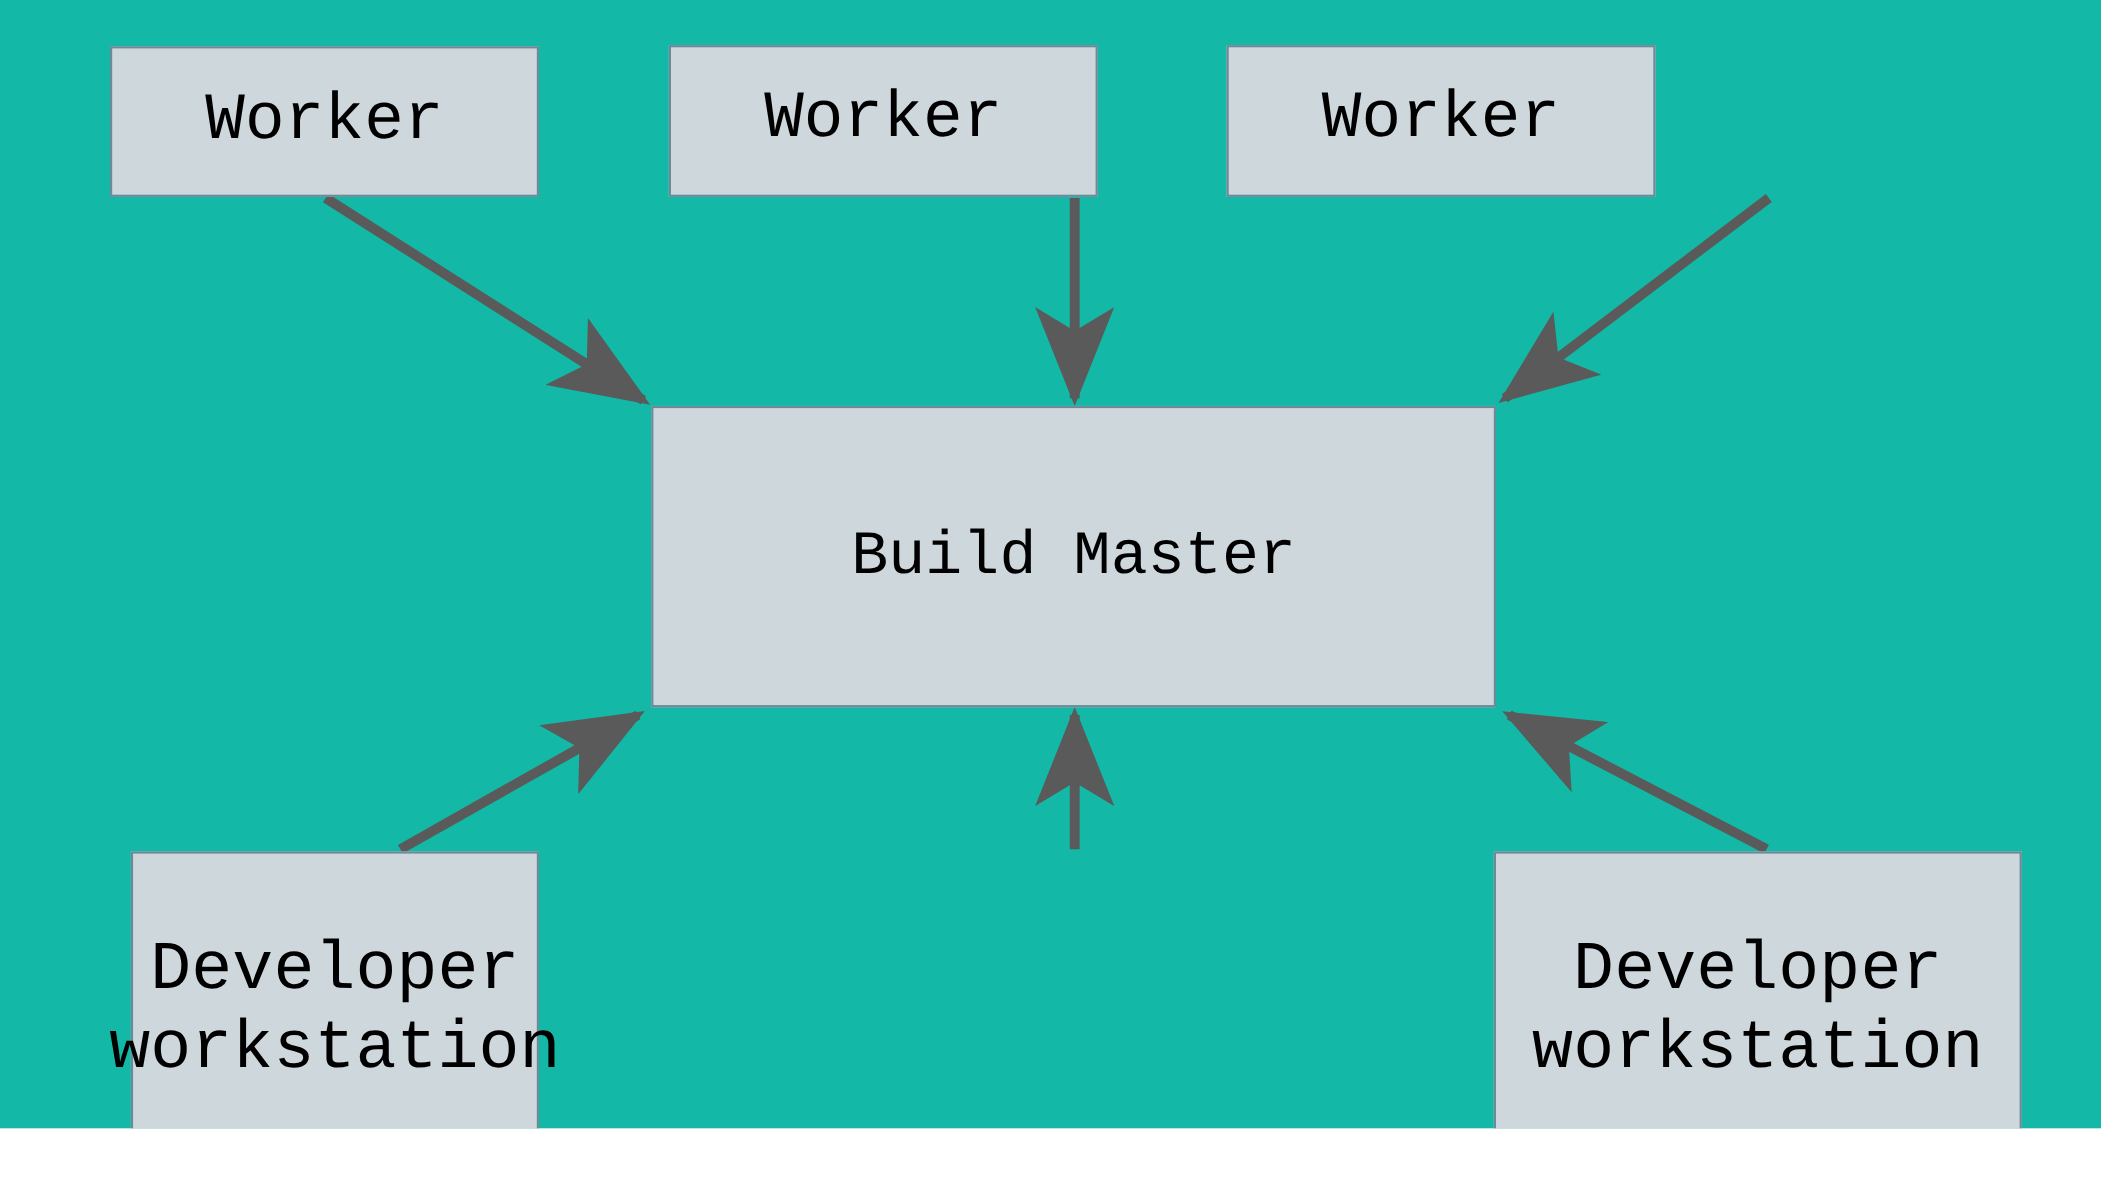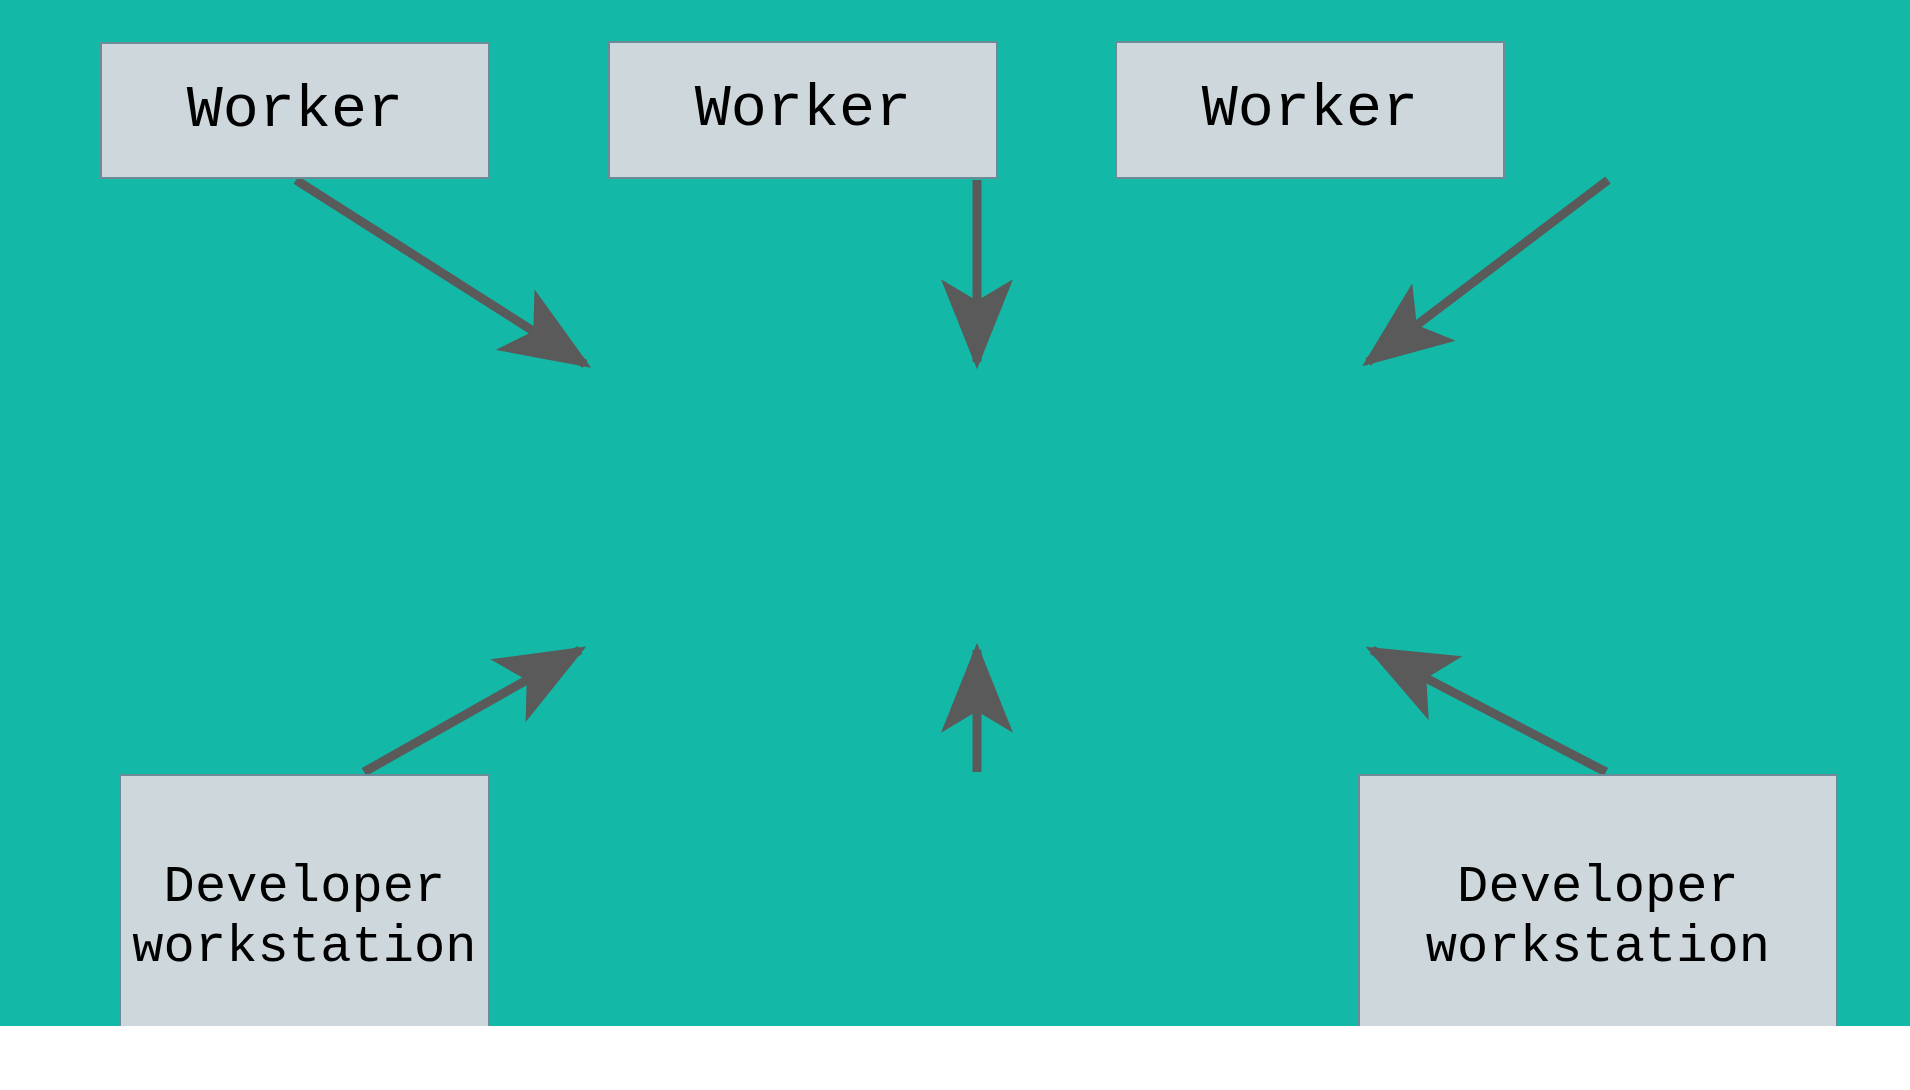--- a/index.html
+++ b/index.html
@@ -50,21 +50,21 @@
   #node-worker-1 { left: 100px; top: 42px;  width: 390px; height: 137px; }
   #node-worker-2 { left: 608px; top: 41px;  width: 390px; height: 138px; }
   #node-worker-3 { left: 1115px;top: 41px;  width: 390px; height: 138px; }
   #node-build-master { left: 592px; top: 369px; width: 768px; height: 274px; }
   #node-dev-ws-left  { left: 119px; top: 774px; width: 371px; height: 288px; }
   #node-ci-server    { left: 743px; top: 775px; width: 471px; height: 287px; }
   #node-dev-ws-right { left: 1358px;top: 774px; width: 480px; height: 288px; }
 
   .fs-worker       { font-size: 60px; }
   .fs-buildmaster  { font-size: 56px; }
-  .fs-devws        { font-size: 52px; }
+  .fs-devws        { font-size: 62px; }
   .fs-ci           { font-size: 56px; }
 </style>
 </head>
 <body>
 
 <div id="diagram-canvas">
 
   <svg id="edge-layer" viewBox="0 0 1910 1090" width="1910" height="1090" xmlns="http://www.w3.org/2000/svg">
     <defs>
       <marker id="arrowhead" markerWidth="10" markerHeight="8" refX="9.2" refY="4" orient="auto" markerUnits="strokeWidth">
@@ -102,20 +102,23 @@
   </div>
 
   <div class="node" id="node-worker-2">
     <span class="node-label fs-worker">Worker</span>
   </div>
 
   <div class="node" id="node-worker-3">
     <span class="node-label fs-worker">Worker</span>
   </div>
 
+  <div class="node" id="node-build-master">
+    <span class="node-label fs-buildmaster">Build Master</span>
+  </div>
 
   <div class="node" id="node-dev-ws-left">
     <span class="node-label fs-devws">Developer
 workstation</span>
   </div>
 
 
   <div class="node" id="node-dev-ws-right">
     <span class="node-label fs-devws">Developer
 workstation</span>

